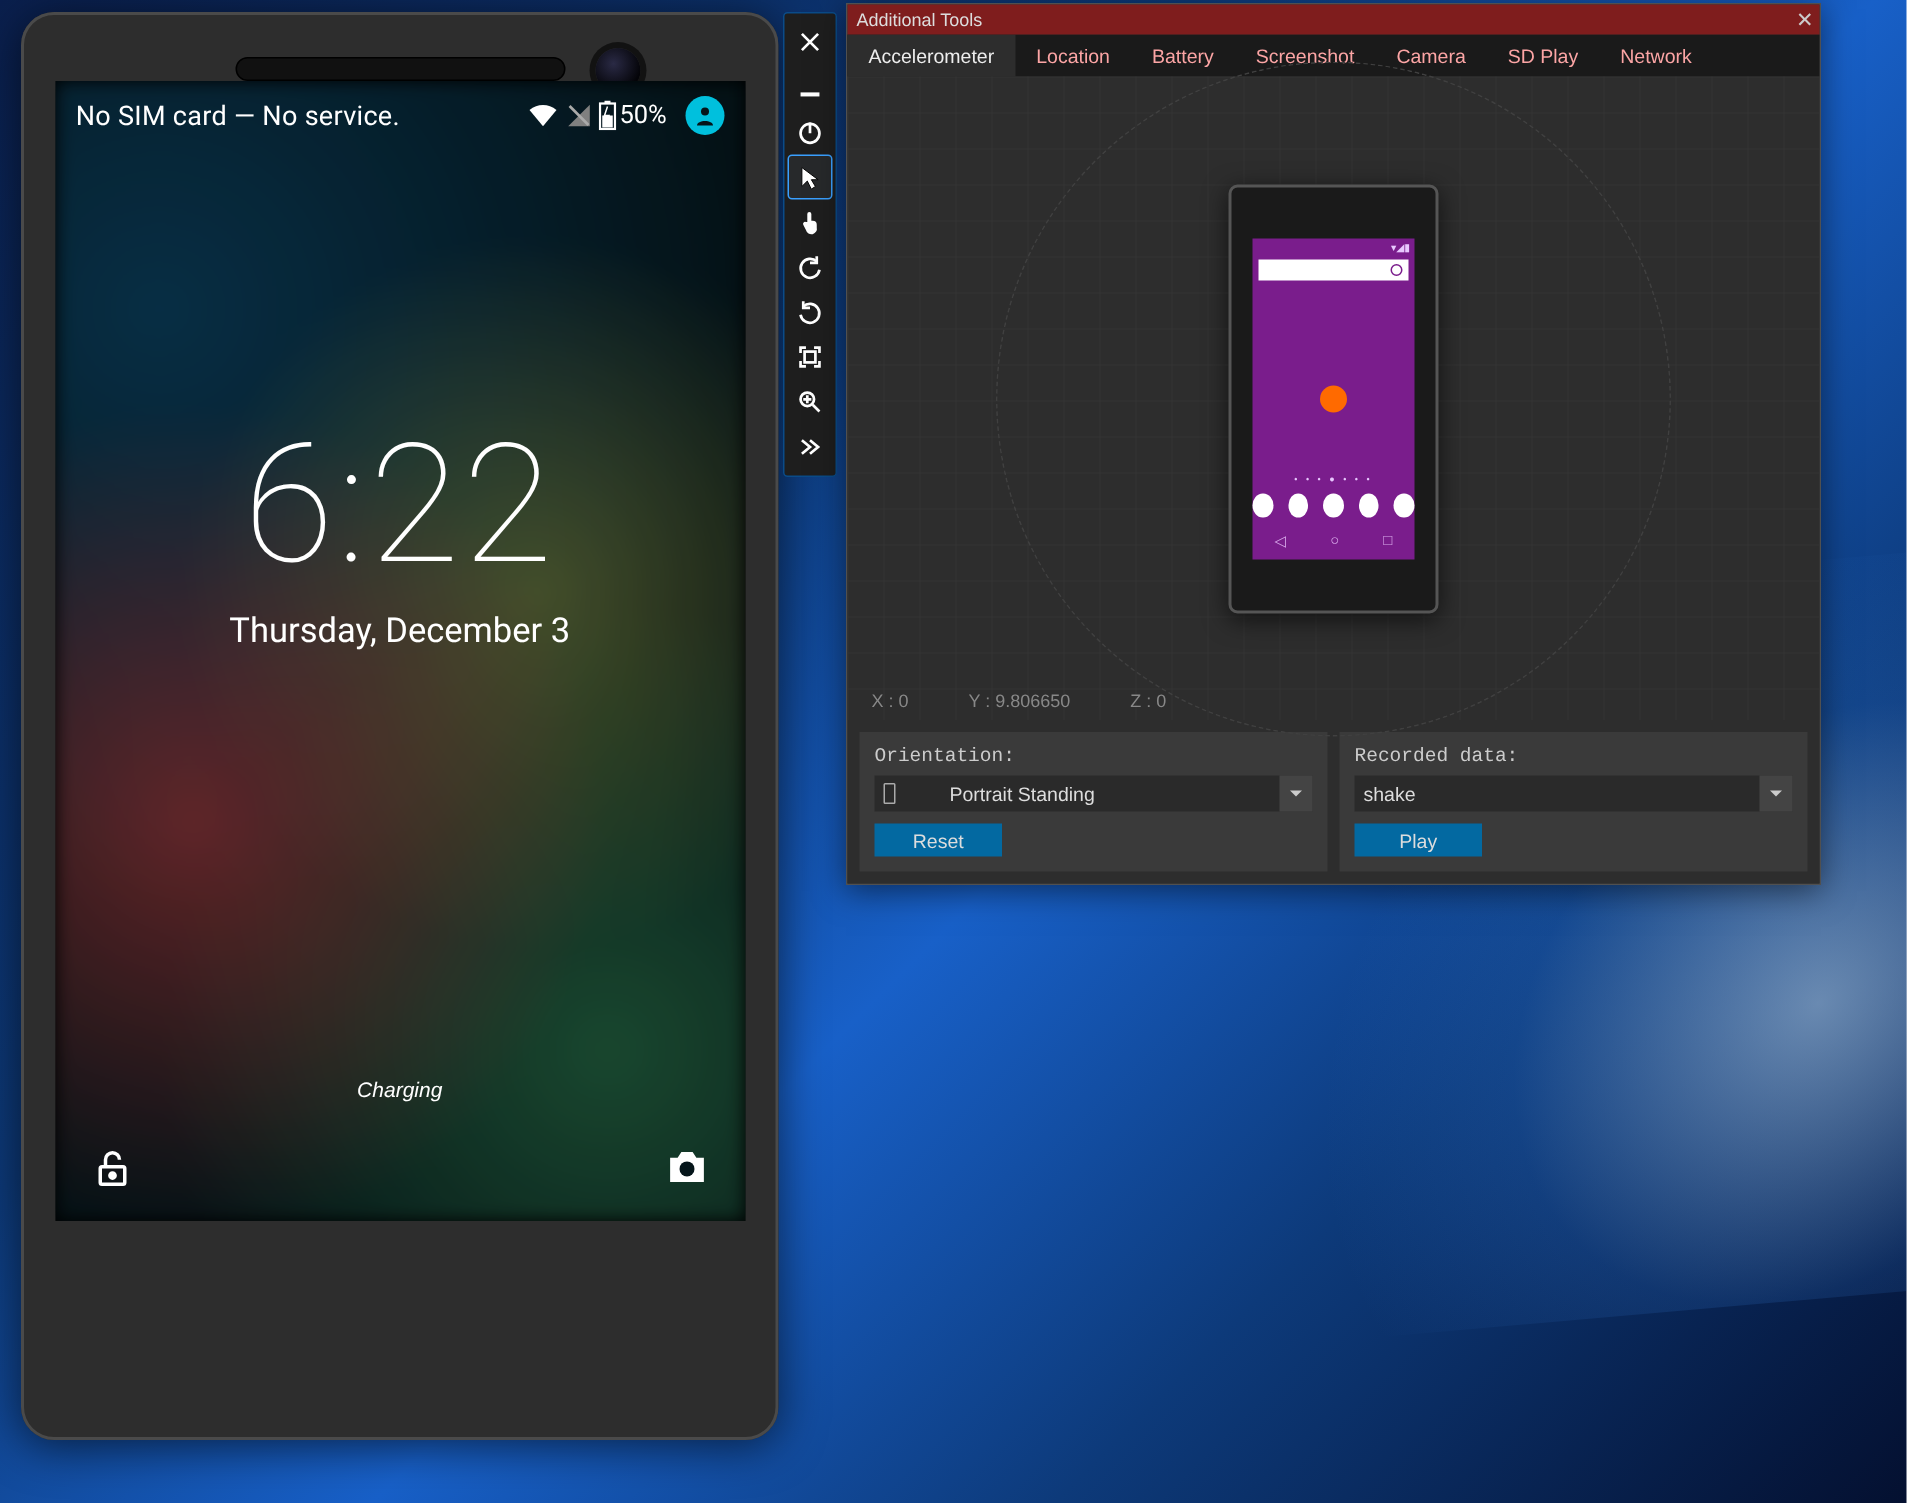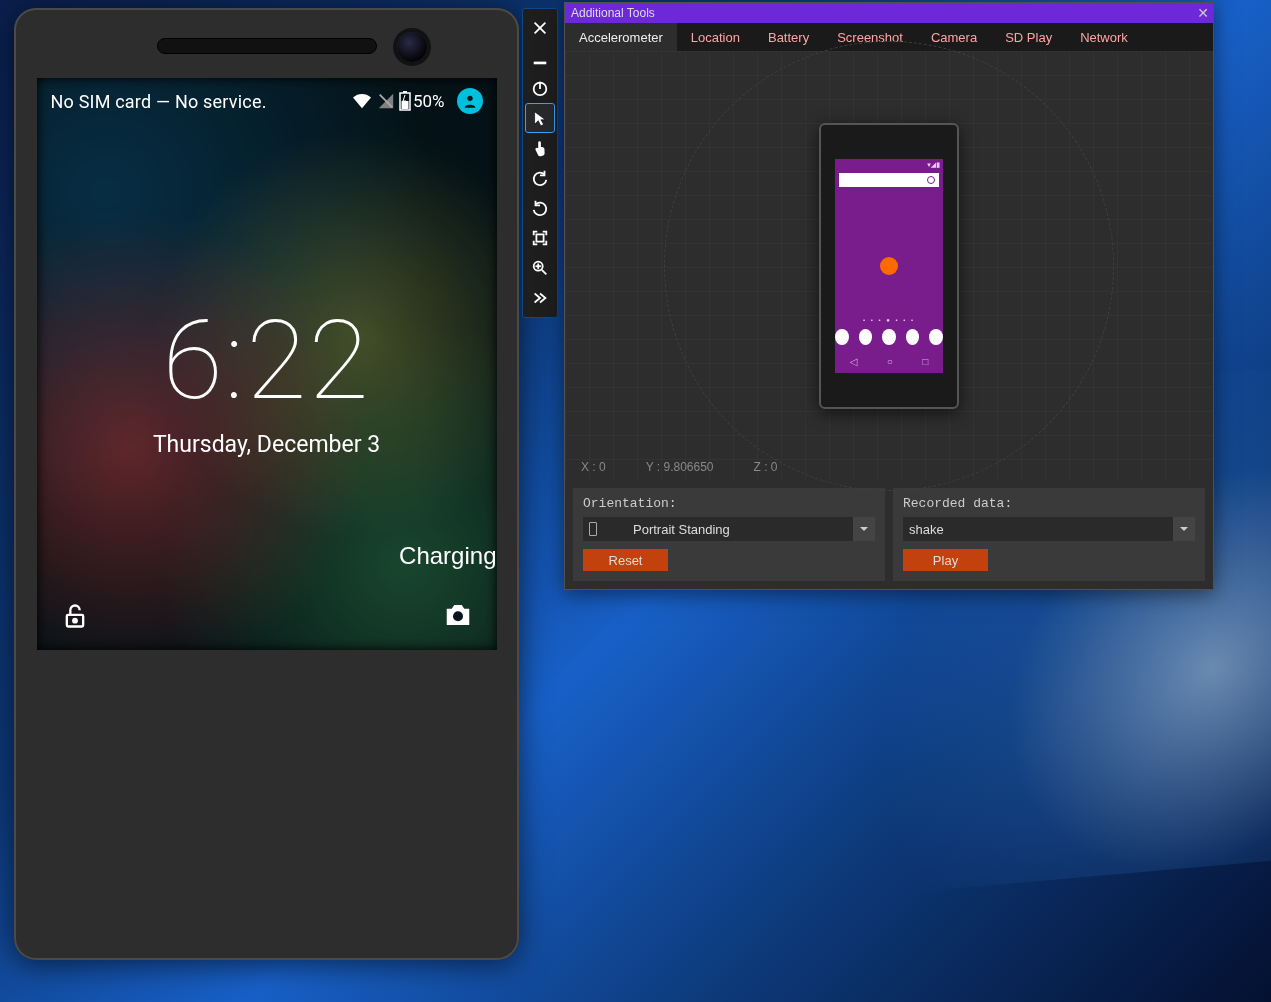--- a/index.html
+++ b/index.html
@@ -37,22 +37,21 @@
     background:#111;
     border:1px solid #000;
   }
   .front-cam {
     position:absolute; top:24px; right:92px;
     width:30px; height:30px; border-radius:50%;
     background: radial-gradient(circle at 40% 35%, #2a2a45 0%, #040408 70%);
     box-shadow: 0 0 0 4px rgba(0,0,0,0.6);
   }
   .screen {
-    margin-top:24px;
-    width:460px; height:572px;
+    width:460px; height:760px;
     background:#000;
     position:relative;
     overflow:hidden;
   }
   .wallpaper {
     position:absolute; inset:0;
     background:
       radial-gradient(circle at 20% 65%, rgba(200,60,60,0.55) 0, transparent 45%),
       radial-gradient(circle at 70% 45%, rgba(190,190,70,0.40) 0, transparent 45%),
       radial-gradient(circle at 80% 85%, rgba(60,160,90,0.45) 0, transparent 40%),
@@ -81,21 +80,21 @@
     position:absolute; top:218px; left:0; right:0;
     text-align:center; font-family: Roboto, "Segoe UI Light", Arial, sans-serif;
   }
   .clock-time {
     font-size:110px; font-weight:100; letter-spacing:2px;
     color:#fff;
   }
   .clock-date { font-size:23px; margin-top:6px; font-weight:400;}
   .charging {
     position:absolute; bottom:80px; left:0; right:0;
-    text-align:right; font-size:24px; font-weight:500;
+    text-align:center; font-size:14px; font-style:italic; font-weight:500;
   }
   .lock-icons {
     position:absolute; bottom:16px; left:0; right:0;
     display:flex; justify-content:space-between; padding:0 24px;
     color:#fff;
   }
 
   
   .emu-toolbar {
     position:absolute; left:522px; top:8px;
@@ -120,21 +119,21 @@
   .panel {
     position:absolute; left:564px; top:2px;
     width:650px; height:588px;
     background:#2d2d2d;
     border:1px solid #505050;
     box-shadow: 0 4px 20px rgba(0,0,0,0.5);
     display:flex; flex-direction:column;
     font-size:13px;
   }
   .panel-title {
-    background:#6d28d9;
+    background:#7f1d1d;
     height:20px;
     display:flex; align-items:center; padding:0 6px;
     font-size:12px; color:#ddd;
     position:relative;
   }
   .panel-close { position:absolute; right:4px; top:2px; font-size:14px; cursor:pointer; color:#ccc;}
   .panel-tabs {
     display:flex; background:#1a1a1a; height:28px;
   }
   .tab {
@@ -195,21 +194,21 @@
   .dropdown {
     display:flex; align-items:center; background:#2a2a2a;
     height:24px; padding:0 6px; position:relative;
     font-size:13px; color:#ddd;gap:28px;
   }
   .dropdown .phone-glyph { width:8px; height:14px; border:1px solid #aaa; margin-right:8px; border-radius:1px;}
   .dropdown .chev { position:absolute; right:0; top:0; width:22px; height:24px; background:#444; display:flex; align-items:center; justify-content:center;}
   .dropdown .chev::after{content:""; border:4px solid transparent; border-top-color:#ccc; margin-top:4px;}
   .panel-button {
     margin-top:8px; width:85px; height:22px;
-    background:#c2410c; color:#ddd; font-size:13px;
+    background:#0369a1; color:#ddd; font-size:13px;
     display:flex; align-items:center; justify-content:center;
     cursor:pointer;
   }
 </style>
 </head>
 <body>
 
 <div class="bg-flare"></div>
 
 <div class="device-frame">

